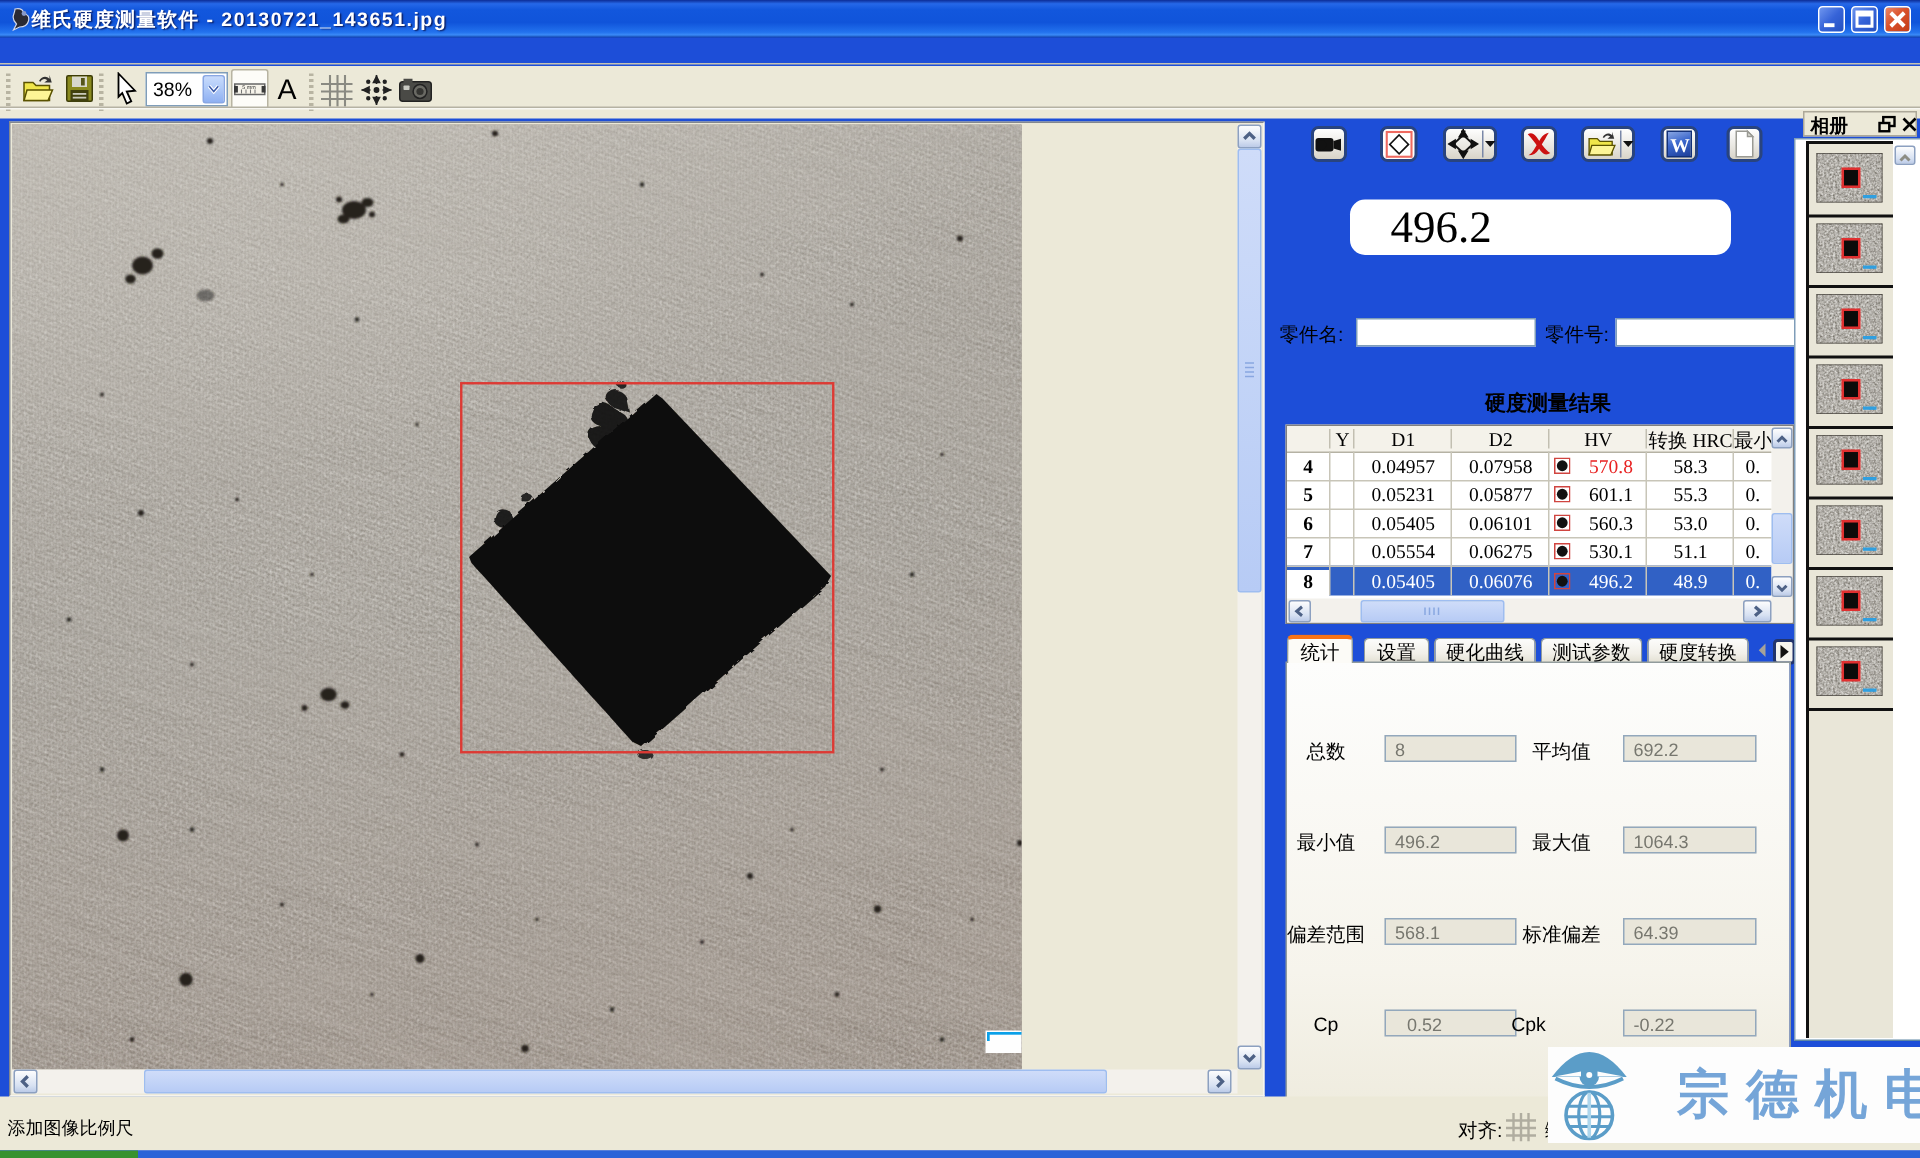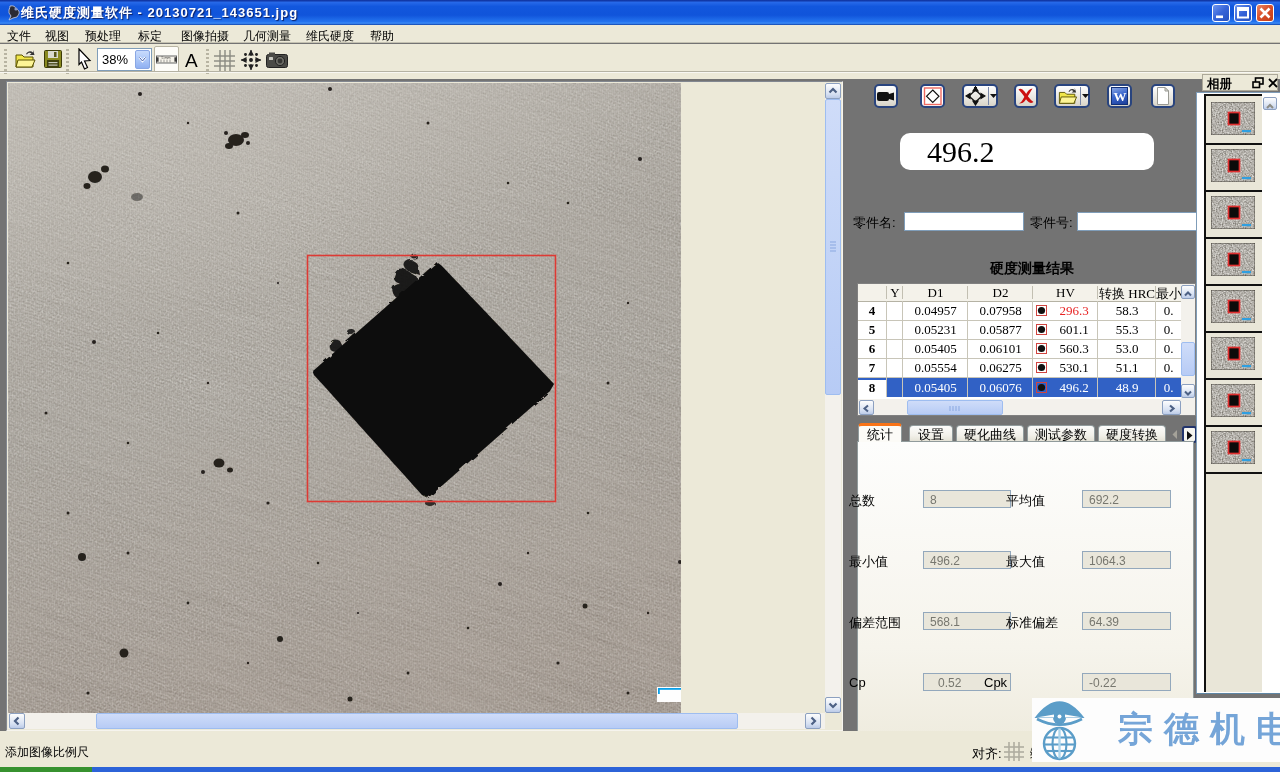--- a/index.html
+++ b/index.html
@@ -1,17 +1,17 @@
 <!DOCTYPE html>
 <html><head>
 <meta charset="utf-8">
 <style>
   html,body{margin:0;padding:0;}
   body{width:1280px;height:772px;overflow:hidden;font-family:"Liberation Sans",sans-serif;}
-  #app{position:relative;width:1280px;height:772px;background:#737373;overflow:hidden;}
+  #app{position:relative;width:1280px;height:772px;background:#1d4ed8;overflow:hidden;}
   .abs{position:absolute;}
   
   #titlebar{left:0;top:0;width:1280px;height:25px;
     background:linear-gradient(180deg,#0c2c96 0%,#2668e8 10%,#1257dd 26%,#1054da 60%,#2372ee 86%,#3a8af7 93%,#1041a8 100%);}
   #title-text{left:21px;top:4px;color:#fff;font-weight:bold;font-size:13px;letter-spacing:1px;text-shadow:1px 1px 1px #0a1e63;}
   .winbtn{top:4px;width:18px;height:18px;border-radius:3px;border:1px solid #fff;box-sizing:border-box;}
   #btn-min{left:1212px;background:linear-gradient(135deg,#6f96ef 0%,#3663d8 50%,#2450c0 100%);}
   #btn-max{left:1234px;background:linear-gradient(135deg,#6f96ef 0%,#3663d8 50%,#2450c0 100%);}
   #btn-close{left:1256px;background:linear-gradient(135deg,#eb8767 0%,#d9512c 45%,#c33c17 100%);}
   
@@ -36,21 +36,21 @@
   .lbl{font-size:13px;color:#000;}
   .inputbox{background:#fff;border:1px solid #7f9db9;box-sizing:border-box;}
   
   #rtable{left:857px;top:283px;width:339px;height:133px;background:#fff;border:1px solid #808080;box-sizing:border-box;}
   .trow{position:absolute;left:0;width:323px;height:19px;}
   .tcell{position:absolute;top:0;height:100%;white-space:nowrap;overflow:hidden;font-family:"Liberation Serif",serif;font-size:13px;color:#000;text-align:center;box-sizing:border-box;}
   
   .tab{position:absolute;top:425px;height:17px;background:linear-gradient(180deg,#fcfcfb 0%,#f2f0e9 60%,#e2dfd2 100%);border:1px solid #919b9c;border-bottom:none;border-radius:4px 4px 0 0;box-sizing:border-box;text-align:center;font-size:13px;color:#000;}
   #stats{left:857px;top:441px;width:337px;height:296px;background:linear-gradient(180deg,#fdfdfc 0%,#f6f4ec 70%,#efecdf 100%);border:1px solid #919b9c;box-sizing:border-box;}
   .statinput{position:absolute;width:88px;height:18px;background:#e9e6da;border:1px solid #93a8bc;box-sizing:border-box;font-size:12px;color:#77776f;padding:2px 0 0 6px;}
-  .statlbl{position:absolute;font-size:13px;color:#000;text-align:left;width:70px;}
+  .statlbl{position:absolute;font-size:13px;color:#000;text-align:center;width:70px;}
   
   #album-title{left:1202px;top:74px;width:76px;height:17px;border:1px solid #aca899;box-sizing:border-box;background:#ece9d8;}
   
   #statusbar{left:0;top:731px;width:1280px;height:36px;background:#ece9d8;}
   
   #wm{left:1032px;top:698px;width:248px;height:64px;background:#fdfdfd;z-index:4;}
 </style>
 </head>
 <body>
 <div id="app">
@@ -65,30 +65,20 @@
         <rect x="3" y="10.5" width="7" height="2.6" fill="#fff"></rect>
       </svg></div>
   <div class="abs winbtn" id="btn-max"><svg width="16" height="16" viewBox="0 0 16 16">
         <rect x="3" y="3" width="10" height="9.5" fill="none" stroke="#fff" stroke-width="2"></rect>
         <rect x="3" y="3" width="10" height="3" fill="#fff"></rect>
       </svg></div>
   <div class="abs winbtn" id="btn-close"><svg width="16" height="16" viewBox="0 0 16 16">
         <path d="M3.5 3.5 L12.5 12.5 M12.5 3.5 L3.5 12.5" stroke="#fff" stroke-width="2.6"></path>
       </svg></div>
 
-  <div class="abs" id="menubar">
-    <span class="menuitem" style="left:7px">文件</span>
-    <span class="menuitem" style="left:45px">视图</span>
-    <span class="menuitem" style="left:85px">预处理</span>
-    <span class="menuitem" style="left:138px">标定</span>
-    <span class="menuitem" style="left:181px">图像拍摄</span>
-    <span class="menuitem" style="left:243px">几何测量</span>
-    <span class="menuitem" style="left:306px">维氏硬度</span>
-    <span class="menuitem" style="left:370px">帮助</span>
-  </div>
   <div class="abs" style="left:0;top:42px;width:1280px;height:1px;background:#c5c2b2"></div>
   <div class="abs" id="toolbar">
     <div class="grip" style="left:4px"></div>
 
     <svg class="abs" style="left:14px;top:5px" width="23" height="21" viewBox="0 0 23 21">
       <path d="M2 6 L8 6 L10 8 L19 8 L19 18 L2 18 Z" fill="#f0e64a" stroke="#5a5200" stroke-width="1"></path>
       <path d="M4 11 L21 11 L18 18 L2 18 Z" fill="#fdf596" stroke="#5a5200" stroke-width="1"></path>
       <path d="M12 5 C14 1.5 17 1.5 19 3.5 L19 1 L20.5 6 L15.5 6 L17.5 4.5 C16 3 14 3.5 13 5.5 Z" fill="#333" stroke="none"></path>
     </svg>
 
@@ -454,21 +444,21 @@
     </div>
 
     <div class="trow" style="top:17px">
       <span class="tcell" style="left:0;width:28px;top:2px;font-weight:bold;background:#fff">4</span>
       <span class="tcell" style="left:45px;width:65px;top:2px">0.04957</span>
       <span class="tcell" style="left:110px;width:65px;top:2px">0.07958</span>
       <svg style="position:absolute;left:178px;top:4px" width="11" height="11" viewBox="0 0 11 11">
           <rect x="0.5" y="0.5" width="10" height="10" fill="#fff" stroke="#d04540"></rect>
           <circle cx="5.5" cy="5.5" r="3.6" fill="#111"></circle>
         </svg>
-      <span class="tcell" style="left:192px;width:48px;top:2px;color:#e82222">296.3</span>
+      <span class="tcell" style="left:192px;width:48px;top:2px;color:#e82222">570.8</span>
       <span class="tcell" style="left:240px;width:58px;top:2px">58.3</span>
       <span class="tcell" style="left:298px;width:25px;top:2px">0.</span>
     </div>
     <div class="trow" style="top:36px">
       <span class="tcell" style="left:0;width:28px;top:2px;font-weight:bold;background:#fff">5</span>
       <span class="tcell" style="left:45px;width:65px;top:2px">0.05231</span>
       <span class="tcell" style="left:110px;width:65px;top:2px">0.05877</span>
       <svg style="position:absolute;left:178px;top:4px" width="11" height="11" viewBox="0 0 11 11">
           <rect x="0.5" y="0.5" width="10" height="10" fill="#fff" stroke="#d04540"></rect>
           <circle cx="5.5" cy="5.5" r="3.6" fill="#111"></circle>

